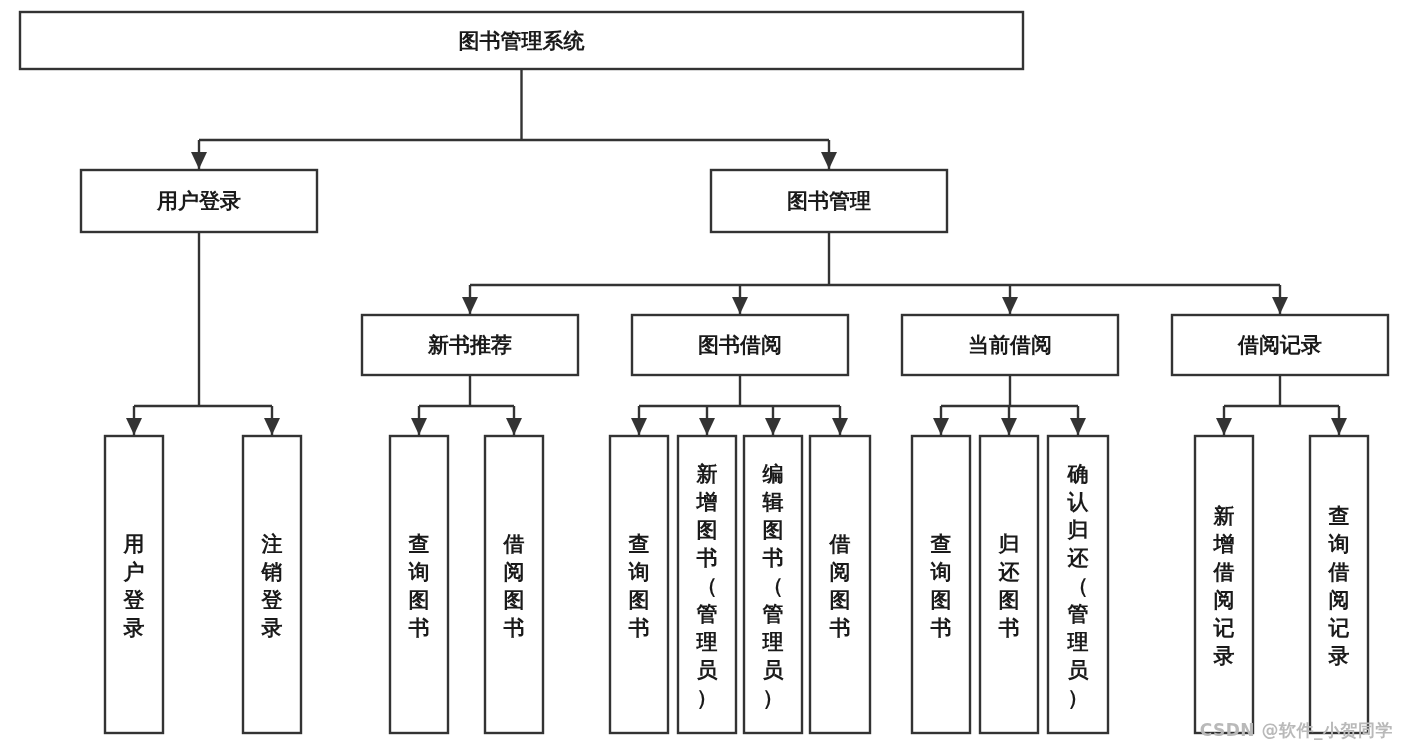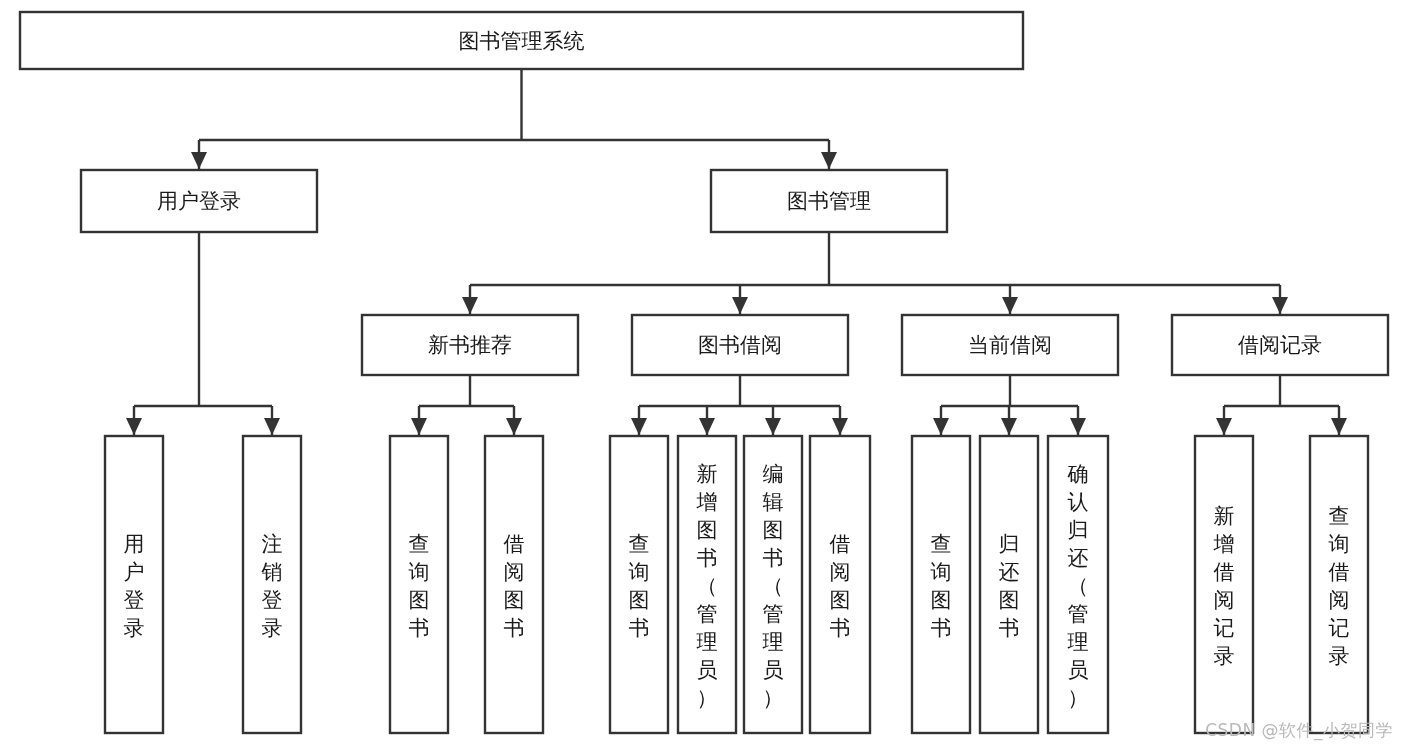--- a/index.html
+++ b/index.html
@@ -12,20 +12,21 @@
     width: 1405px;
     height: 747px;
     overflow: hidden;
     font-family: "DejaVu Sans", "Liberation Sans", sans-serif;
   }
   #diagram-root {
     position: relative;
     width: 1405px;
     height: 747px;
     background: #ffffff;
+    font-weight: bold;
   }
   svg#flowchart {
     position: absolute;
     top: 0;
     left: 0;
     width: 1405px;
     height: 747px;
     display: block;
   }
   .node-box {

